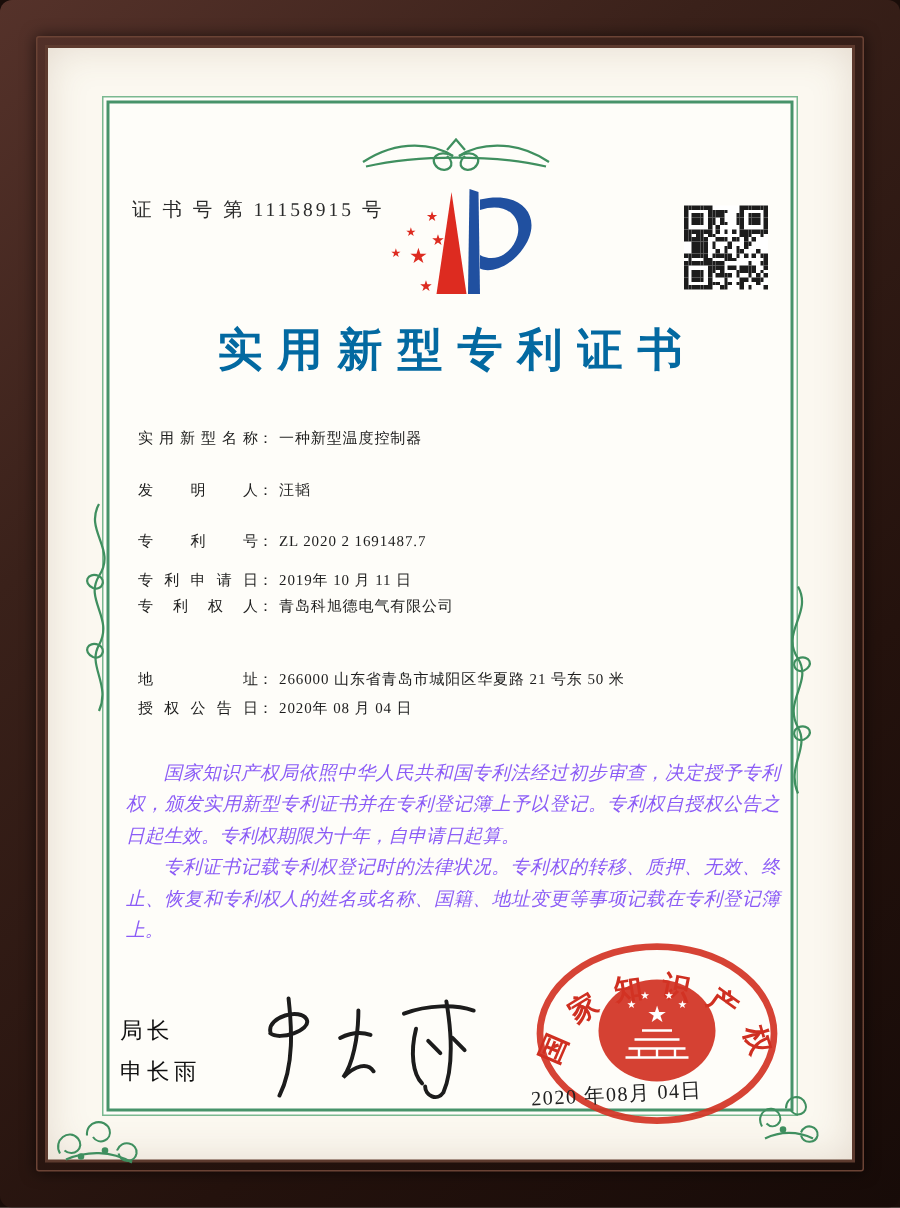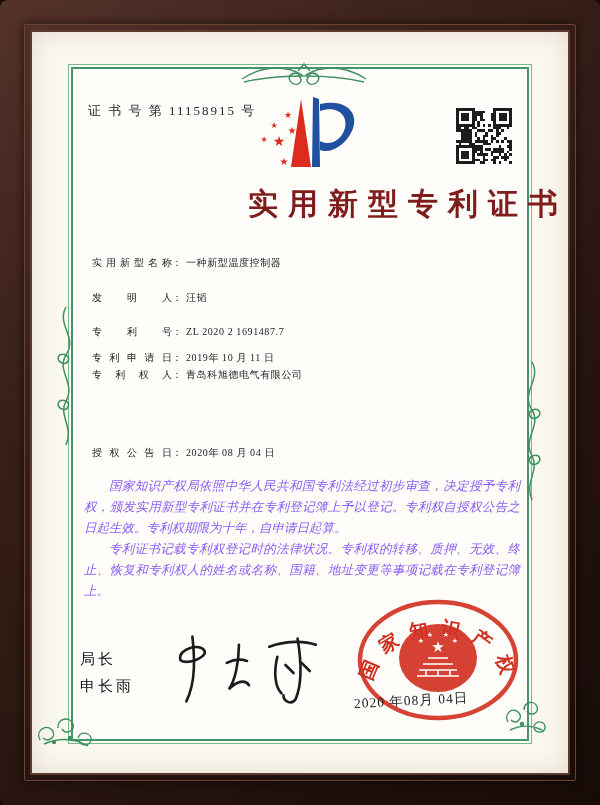--- a/index.html
+++ b/index.html
@@ -11,29 +11,29 @@
          border-radius:8px;}
   .frame-bevel{position:absolute;inset:24px;border:1px solid #6b4335;border-radius:2px;
          box-shadow:0 0 10px rgba(0,0,0,.6);}
   
   .paper{position:absolute;left:32px;top:32px;width:536px;height:741px;
          background:#fbf8f0;box-shadow:0 0 0 2px #5d3a2e, inset 0 0 26px rgba(130,90,55,.18);}
   
   .gborder{position:absolute;left:36px;top:32px;width:462px;height:678px;
          border:1px solid #7ab890;background:#fefdf9;}
   .gborder::after{content:"";position:absolute;inset:2px;border:2px solid #47936a;}
-  .layer{position:absolute;inset:0;z-index:2;}
+  .layer{position:absolute;inset:0;z-index:2;margin-top:29px;}
   
   .certno{position:absolute;left:56px;top:70px;font-size:13px;letter-spacing:2px;color:#2b2b2b;}
   .logo{position:absolute;left:220px;top:62px;width:112px;height:80px;}
   .qr{position:absolute;left:424px;top:76px;width:56px;height:56px;background:#fff;
       display:grid;grid-template-columns:repeat(21,1fr);grid-template-rows:repeat(21,1fr);}
   .qd{background:#1c1c1c;}
-  .title{position:absolute;left:0;top:152px;width:100%;text-align:right;
-         font-size:30px;font-weight:bold;letter-spacing:10px;text-indent:10px;color:#7f1d1d;}
+  .title{position:absolute;left:0;top:152px;width:100%;text-align:center;
+         font-size:30px;font-weight:bold;letter-spacing:10px;text-indent:10px;color:#0369a1;}
   
   .row{position:absolute;left:60px;width:440px;font-size:10px;color:#1d1d1d;white-space:nowrap;}
   .flabel{display:inline-block;width:80px;text-align:justify;text-align-last:justify;
           vertical-align:top;}
   .fval{margin-left:4px;letter-spacing:.6px;}
   .grant2{position:absolute;left:238px;top:0;}
   
   .body-text{position:absolute;left:52px;top:444px;width:436px;font-size:12.5px;
              line-height:1.68;color:#8b5cf6;text-align:justify;font-style:italic;}
   .body-text p{margin:0;text-indent:2em;}
@@ -578,21 +578,24 @@
       </div>
       <div class="row" style="top:293px">
         <span class="flabel">专利号</span><span>：</span><span class="fval">ZL 2020 2 1691487.7</span>
       </div>
       <div class="row" style="top:319px">
         <span class="flabel">专利申请日</span><span>：</span><span class="fval">2019年 10 月 11 日</span>
       </div>
       <div class="row" style="top:336px">
         <span class="flabel">专利权人</span><span>：</span><span class="fval">青岛科旭德电气有限公司</span>
       </div>
-      <div class="row" style="top:414px">
+      <div class="row" style="top:385px">
+        <span class="flabel">地址</span><span>：</span><span class="fval">266000 山东省青岛市城阳区华夏路 21 号东 50 米</span>
+      </div>
+      <div class="row" style="top:404px">
         <span class="flabel">授权公告日</span><span>：</span><span class="fval">2020年 08 月 04 日</span>
       </div>
 
       <div class="body-text">
         <p>国家知识产权局依照中华人民共和国专利法经过初步审查，决定授予专利权，颁发实用新型专利证书并在专利登记簿上予以登记。专利权自授权公告之日起生效。专利权期限为十年，自申请日起算。</p>
         <p>专利证书记载专利权登记时的法律状况。专利权的转移、质押、无效、终止、恢复和专利权人的姓名或名称、国籍、地址变更等事项记载在专利登记簿上。</p>
       </div>
 
       <div class="signer">
         <div>局长</div>

